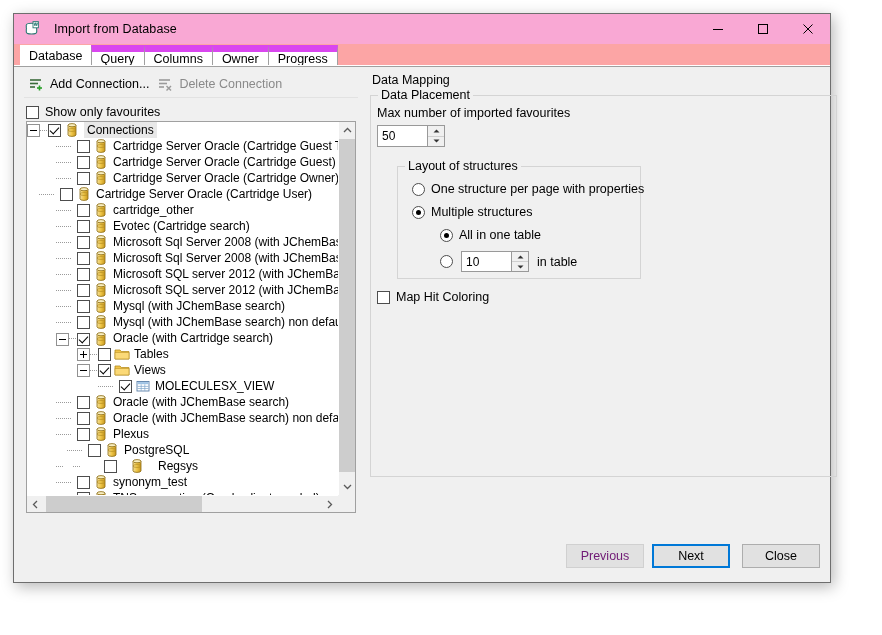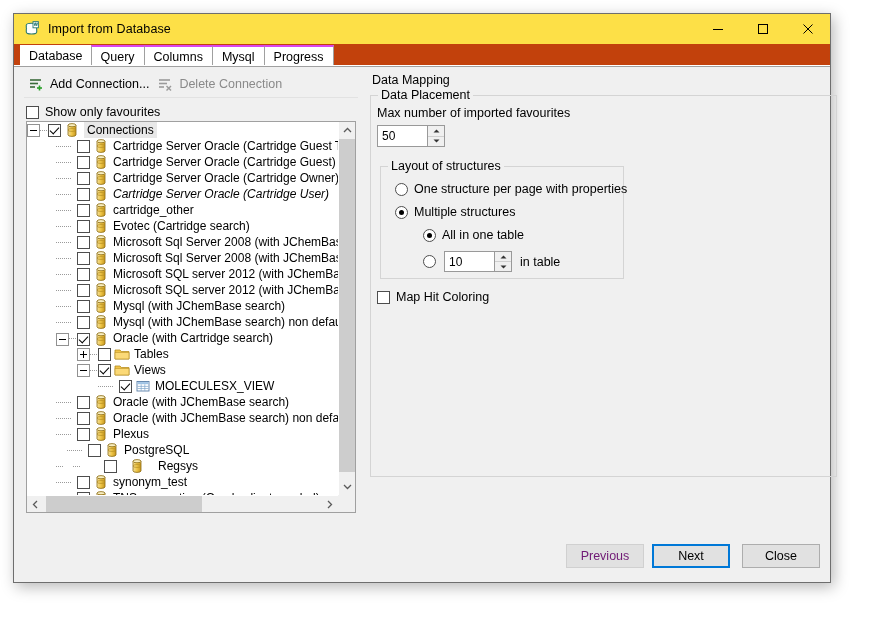--- a/index.html
+++ b/index.html
@@ -23,23 +23,24 @@
     background: #f0f0f0;
     border: 1px solid #6e6e6e;
     box-shadow: 3px 4px 14px rgba(0,0,0,0.28);
     box-sizing: border-box;
   }
 
   
   .titlebar {
     position: relative;
     height: 30px;
-    background: #fde047;
+    background: #f9a8d4;
     display: flex;
     align-items: center;
+    gap: 6px;
   }
   .title-icon {
     margin-left: 9px;
     width: 18px; height: 18px;
     display: flex; align-items: center; justify-content: center;
   }
   .title-text {
     margin-left: 7px;
     font-size: 12.5px;
     color: #000000;
@@ -56,21 +57,21 @@
     display: flex; align-items: center; justify-content: center;
     color: #000;
     font-size: 12px;
   }
   .win-btn svg { display: block; }
 
   
   .tabstrip {
     position: relative;
     height: 22px;
-    background: #c2410c;
+    background: #fca5a5;
     display: flex;
     align-items: flex-end;
     padding-left: 6px;
     box-sizing: border-box;
   }
   .tabstrip::after {
     content: "";
     position: absolute;
     left: 0; right: 0; bottom: 0;
     height: 1px;
@@ -82,21 +83,21 @@
     padding: 0 9px;
     font-size: 12.5px;
     color: #000;
     display: flex; align-items: center;
     box-sizing: border-box;
     background: #ffffff;
   }
   .tab.inactive {
     border-left: 1px solid #a0a0a0;
     border-right: 1px solid #a0a0a0;
-    border-top: 2px solid #d946ef;
+    border-top: 7px solid #d946ef;
     background: #ffffff;
     margin-left: -1px;
   }
   .tab.active {
     background: #ffffff;
     font-weight: normal;
   }
 
   
   .client {
@@ -326,21 +327,21 @@
     font-size: 12.5px;
     color: #000;
   }
   #data-placement-group {
     position: absolute;
     left: 0; top: 22px;
     width: 467px; height: 382px;
   }
   #layout-group {
     position: absolute;
-    left: 9px; top: 70px;
+    left: 26px; top: 70px;
     width: 244px; height: 113px;
   }
 
   .field-label {
     position: absolute;
     font-size: 12.5px;
     color: #000;
   }
   .spinner {
     position: absolute;
@@ -460,21 +461,21 @@
       <div class="tab active">
         <span>Database</span>
       </div>
       <div class="tab inactive">
         <span>Query</span>
       </div>
       <div class="tab inactive">
         <span>Columns</span>
       </div>
       <div class="tab inactive">
-        <span>Mysql</span>
+        <span>Owner</span>
       </div>
       <div class="tab inactive">
         <span>Progress</span>
       </div>
     </div>
 
     <div class="client">
 
       <div class="left-pane">
         <div class="toolbar">
@@ -580,21 +581,21 @@
                         <stop offset="0.45" stop-color="#f0c84a"></stop>
                         <stop offset="1" stop-color="#c8971f"></stop>
                       </linearGradient>
                     </defs>
                     <path d="M4 2.2 h8 v9.6 a4 1.6 0 0 1 -8 0 z" fill="url(#dbg)" stroke="#8a6a12" stroke-width="0.8"></path>
                     <ellipse cx="8" cy="2.2" rx="4" ry="1.6" fill="#f8eec0" stroke="#8a6a12" stroke-width="0.8"></ellipse>
                     <ellipse cx="8" cy="7" rx="4" ry="1.4" fill="none" stroke="#b08a20" stroke-width="0.7"></ellipse>
                   </svg></span>
                 <span class="label">Cartridge Server Oracle (Cartridge Owner)</span>
               </div>
-              <div class="tree-row" style="padding-left:29px;font-style:italic;">
+              <div class="tree-row" style="padding-left:12px;">
                 <span class="dots"></span>
                 <span class="dots"></span>
                 <span style="width:5px;flex:0 0 auto;"></span>
                 <span class="tcb"></span>
                 <span class="icon-db"><svg width="16" height="14" viewBox="0 0 16 14">
                     <defs>
                       <linearGradient id="dbg" x1="0" y1="0" x2="1" y2="0">
                         <stop offset="0" stop-color="#f3e0a0"></stop>
                         <stop offset="0.45" stop-color="#f0c84a"></stop>
                         <stop offset="1" stop-color="#c8971f"></stop>

